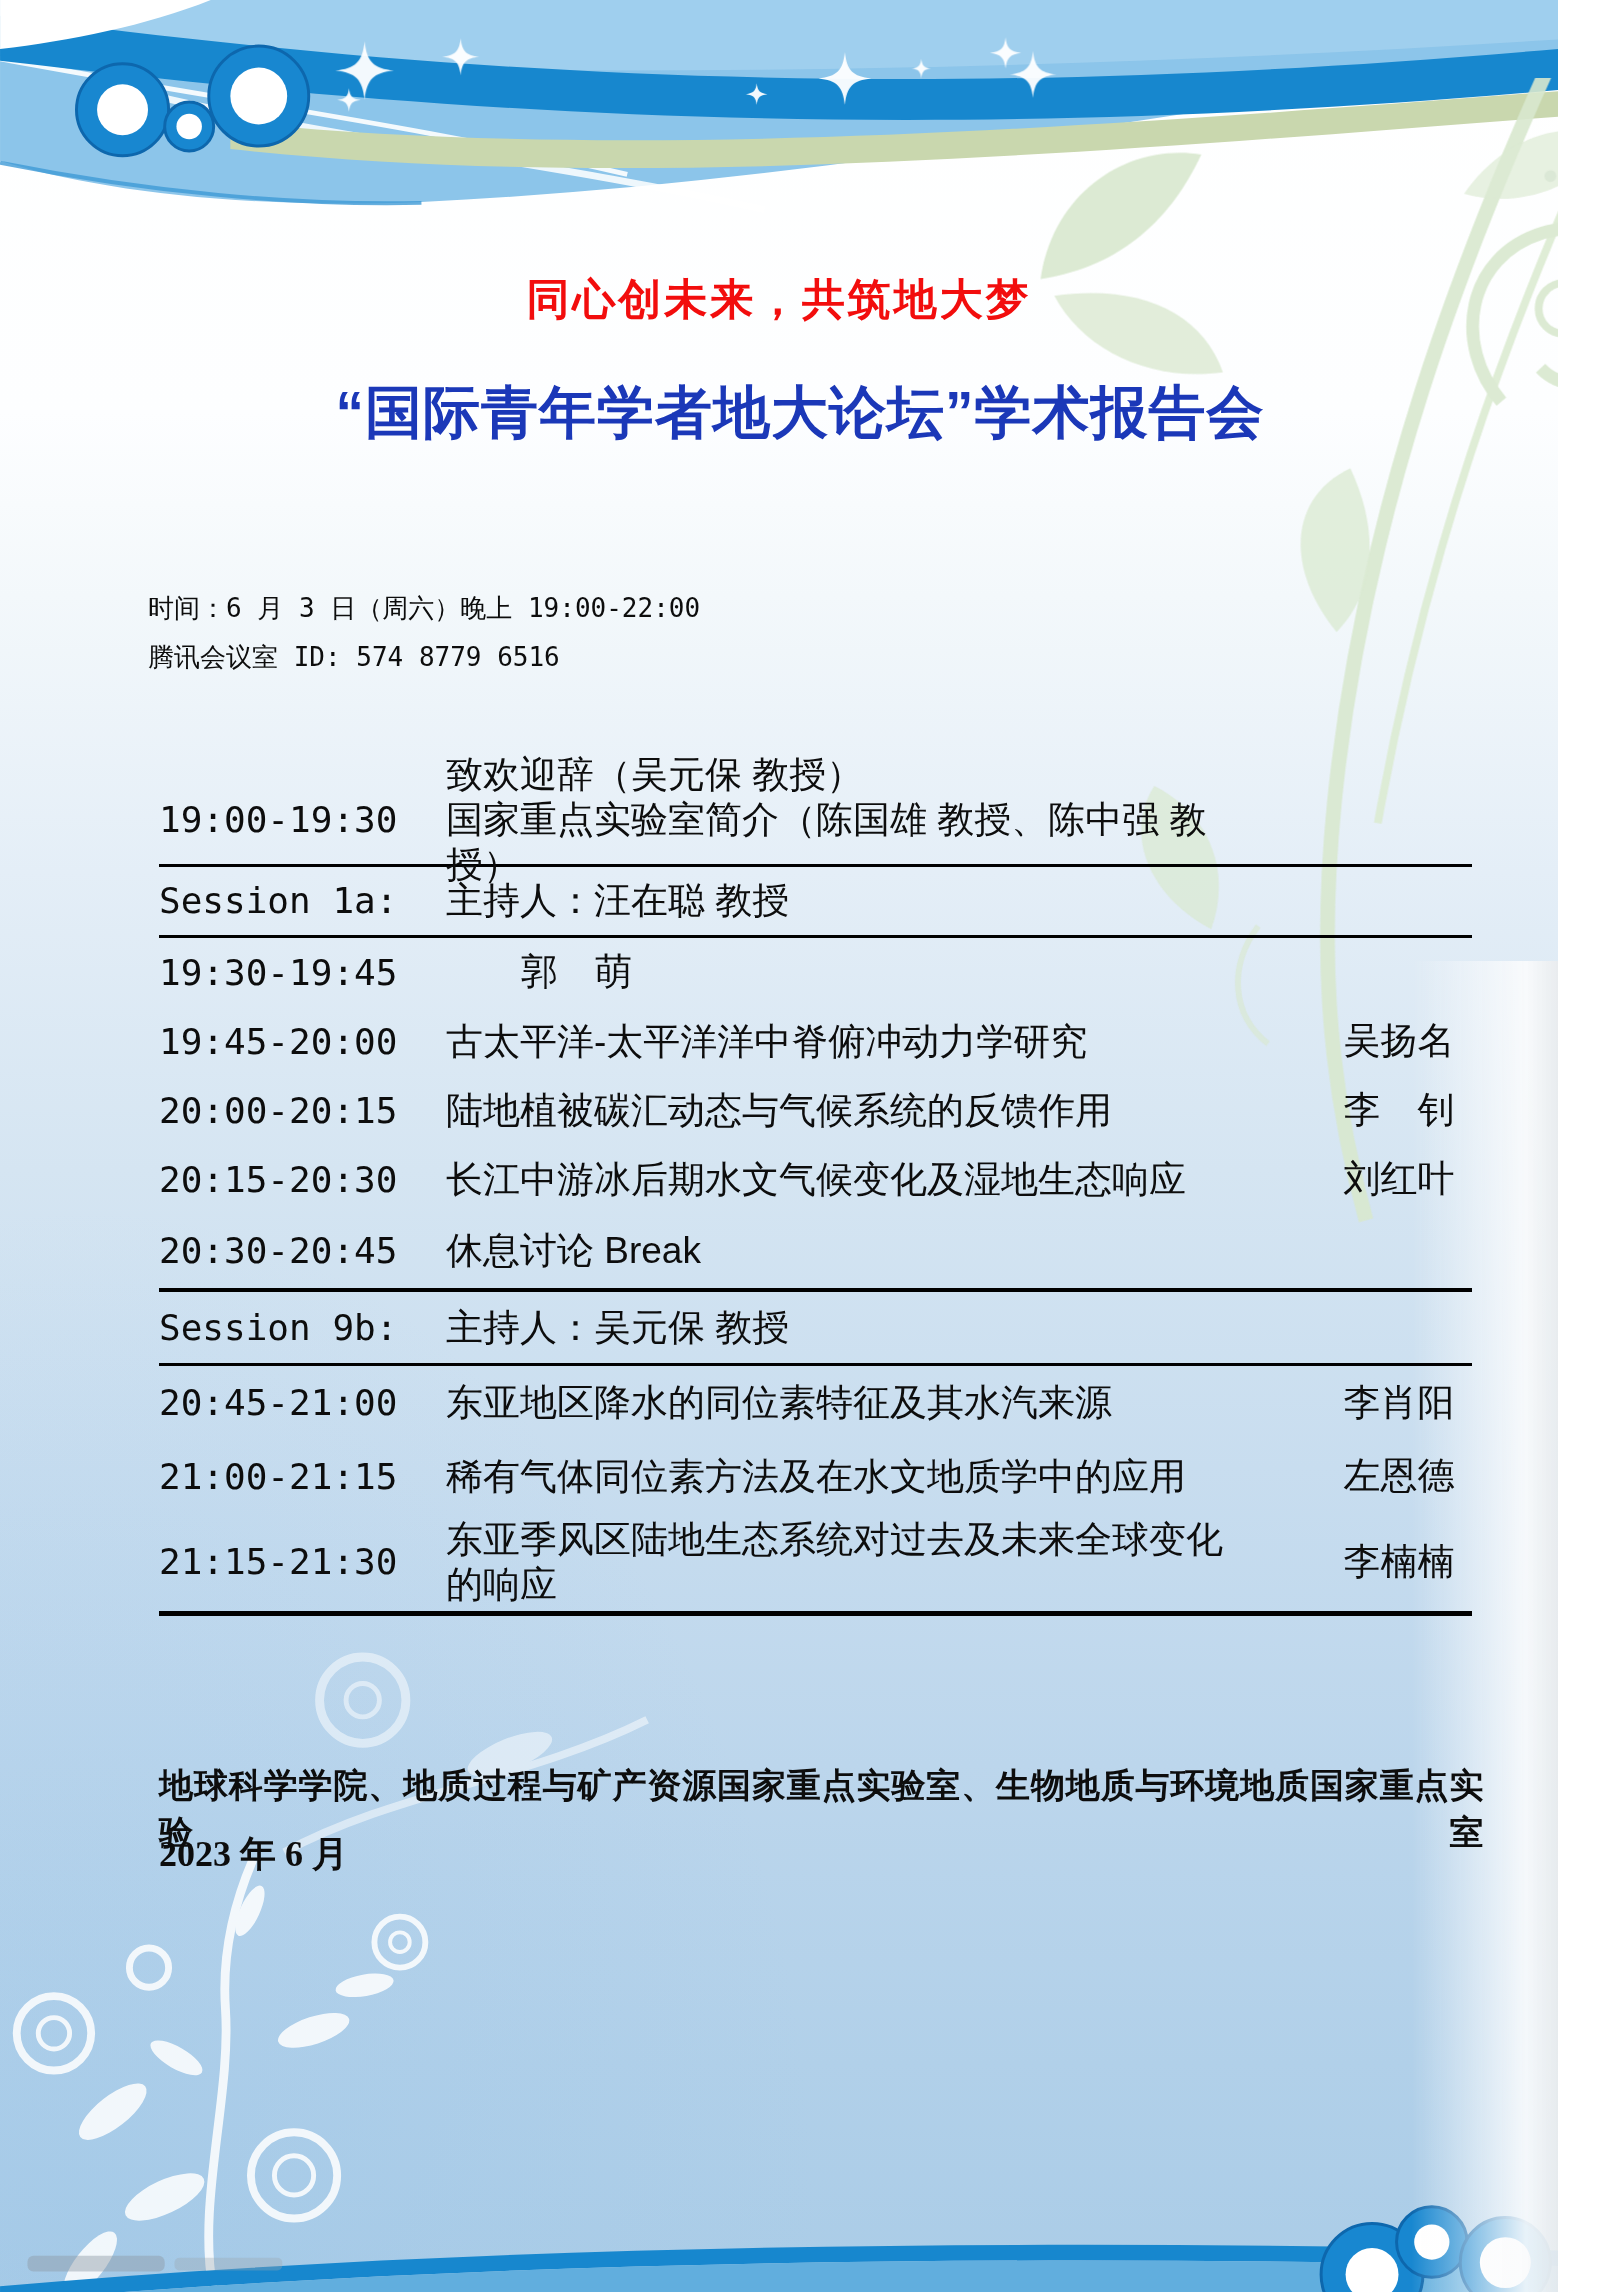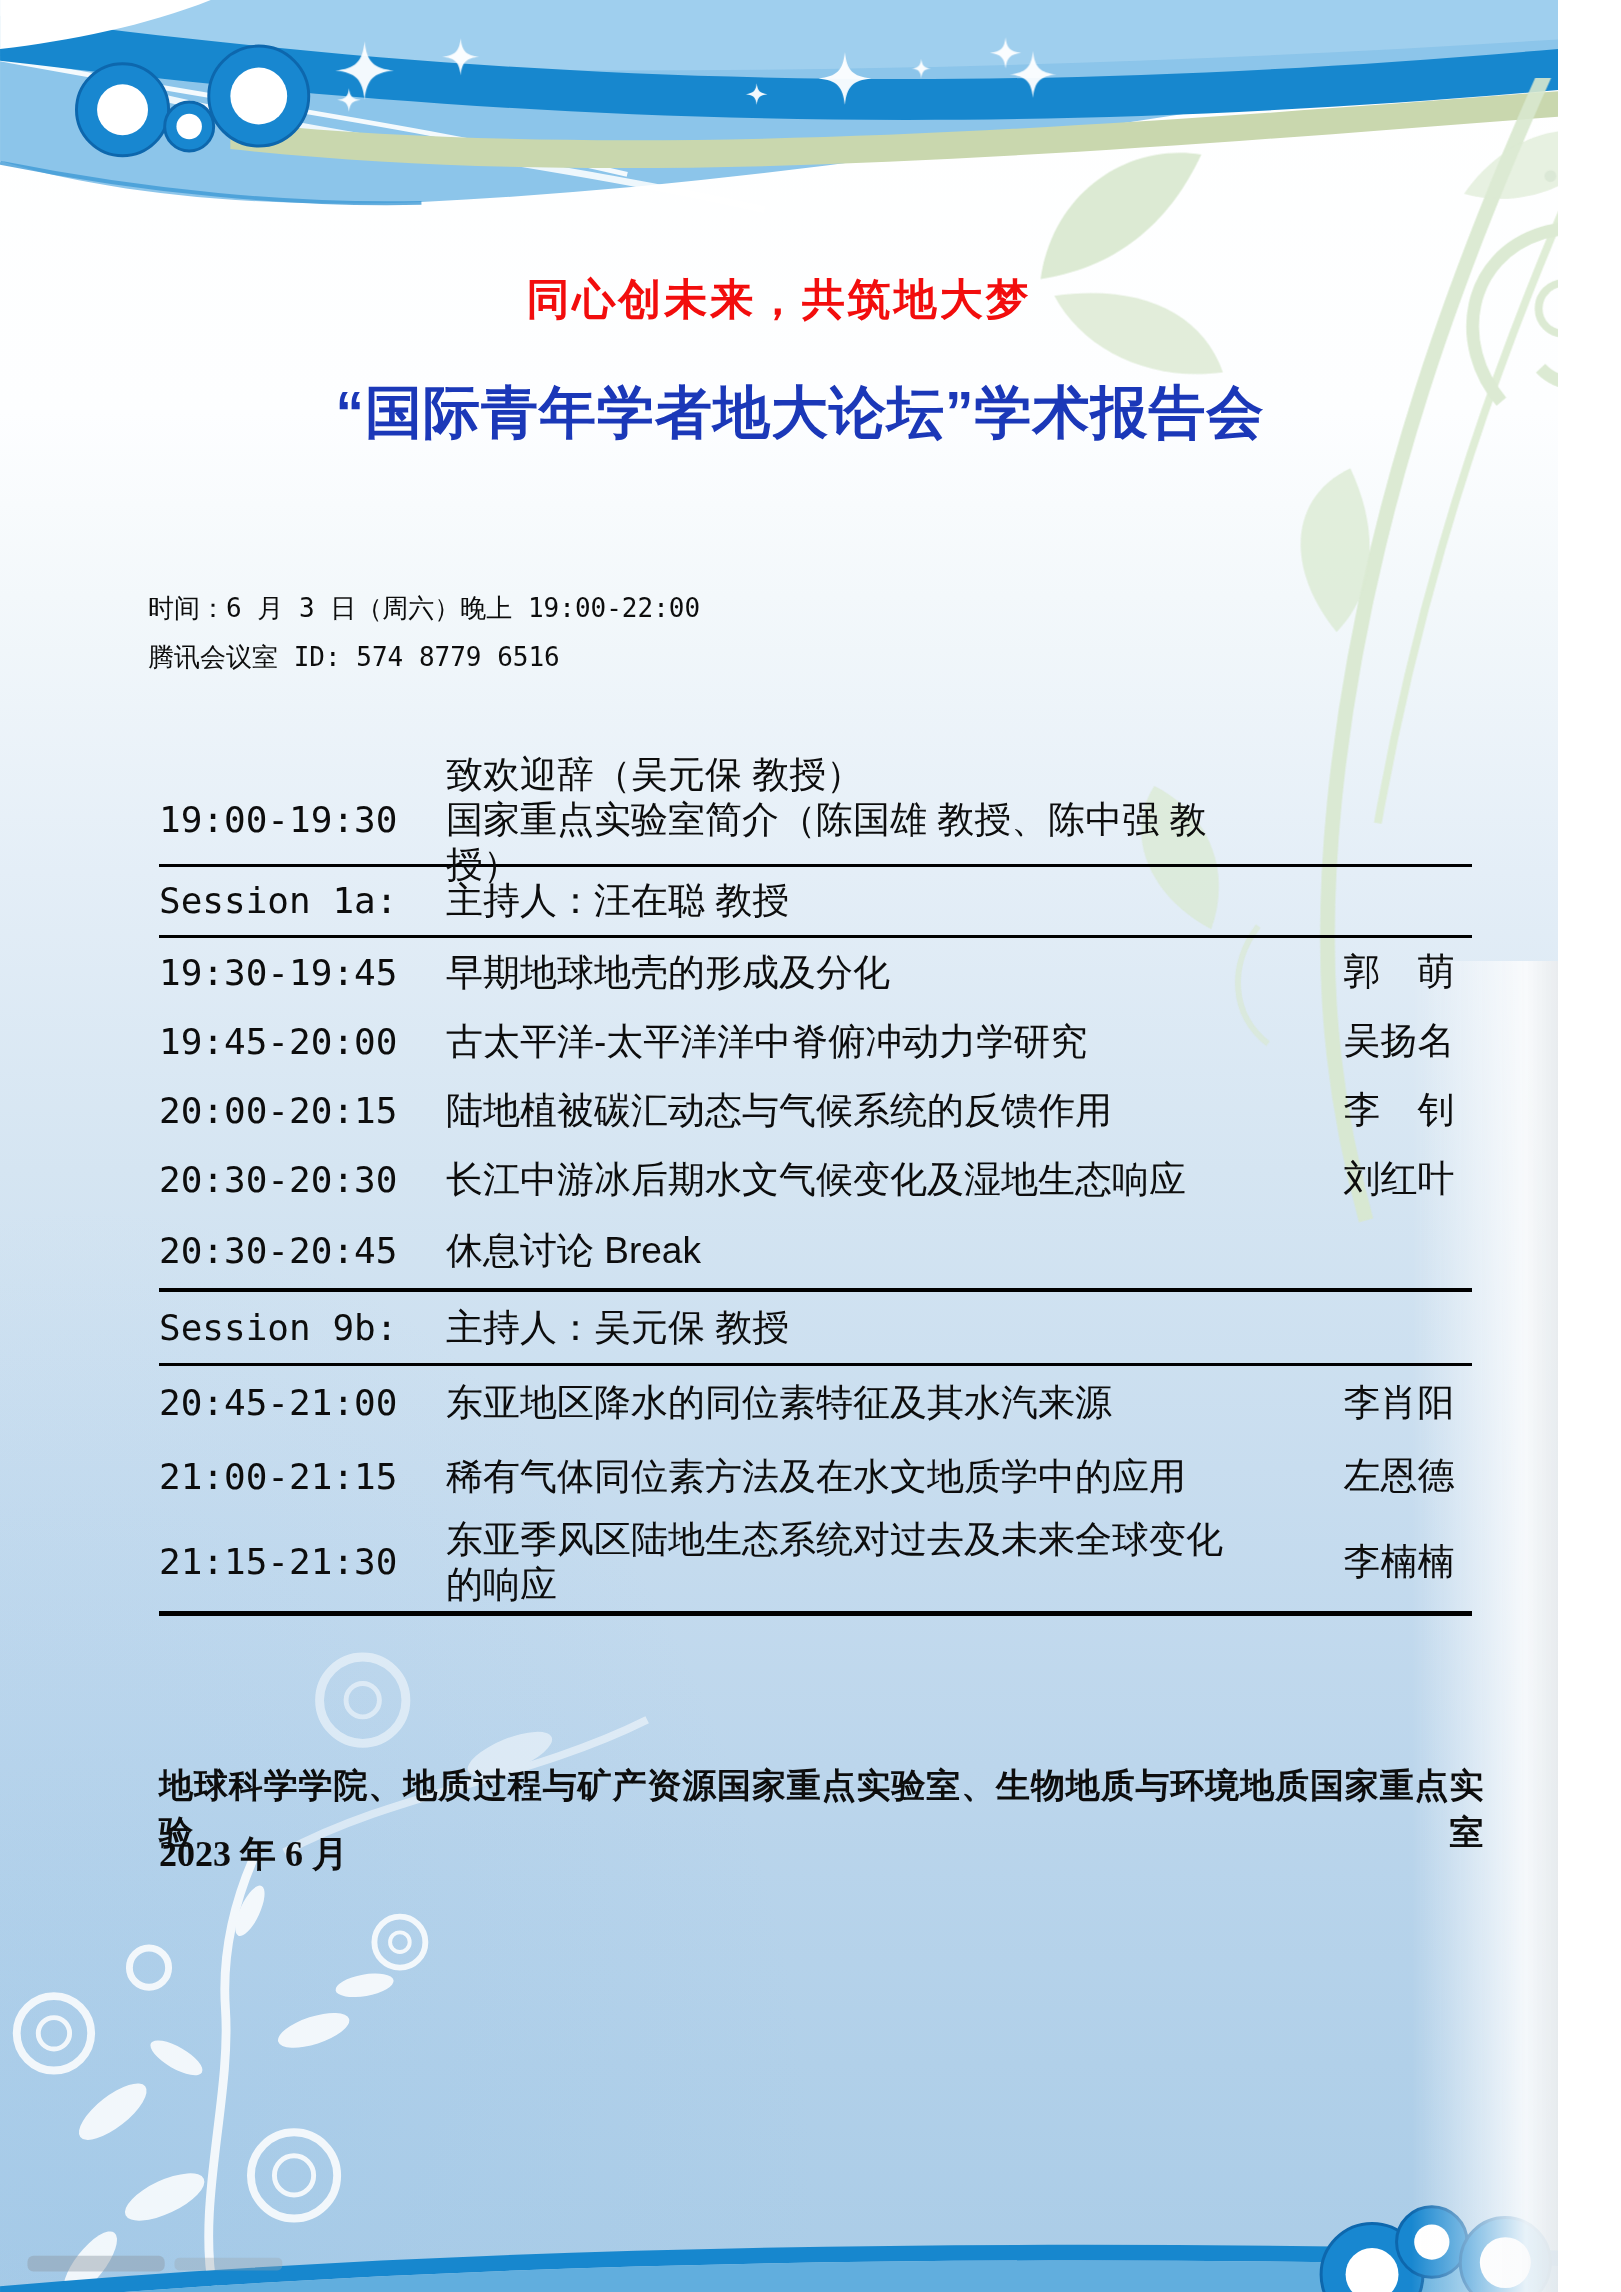--- a/index.html
+++ b/index.html
@@ -198,35 +198,34 @@
       </div>
       <div class="rule"></div>
       <div class="row h69">
         <div class="cell-time">Session 1a:</div>
         <div class="cell-title">主持人：汪在聪 教授</div>
         <div class="cell-speaker"></div>
       </div>
       <div class="rule"></div>
       <div class="row h70">
         <div class="cell-time">19:30-19:45</div>
-        <div class="cell-title">早期地球地壳的形成及分化</div>
         <div class="cell-speaker">郭　萌</div>
       </div>
       <div class="row h70">
         <div class="cell-time">19:45-20:00</div>
         <div class="cell-title">古太平洋-太平洋洋中脊俯冲动力学研究</div>
         <div class="cell-speaker">吴扬名</div>
       </div>
       <div class="row h70">
         <div class="cell-time">20:00-20:15</div>
         <div class="cell-title">陆地植被碳汇动态与气候系统的反馈作用</div>
         <div class="cell-speaker">李　钊</div>
       </div>
       <div class="row h70">
-        <div class="cell-time">20:30-20:30</div>
+        <div class="cell-time">20:15-20:30</div>
         <div class="cell-title">长江中游冰后期水文气候变化及湿地生态响应</div>
         <div class="cell-speaker">刘红叶</div>
       </div>
       <div class="row h76">
         <div class="cell-time">20:30-20:45</div>
         <div class="cell-title">休息讨论 Break</div>
         <div class="cell-speaker"></div>
       </div>
       <div class="rule thick"></div>
       <div class="row h72">

